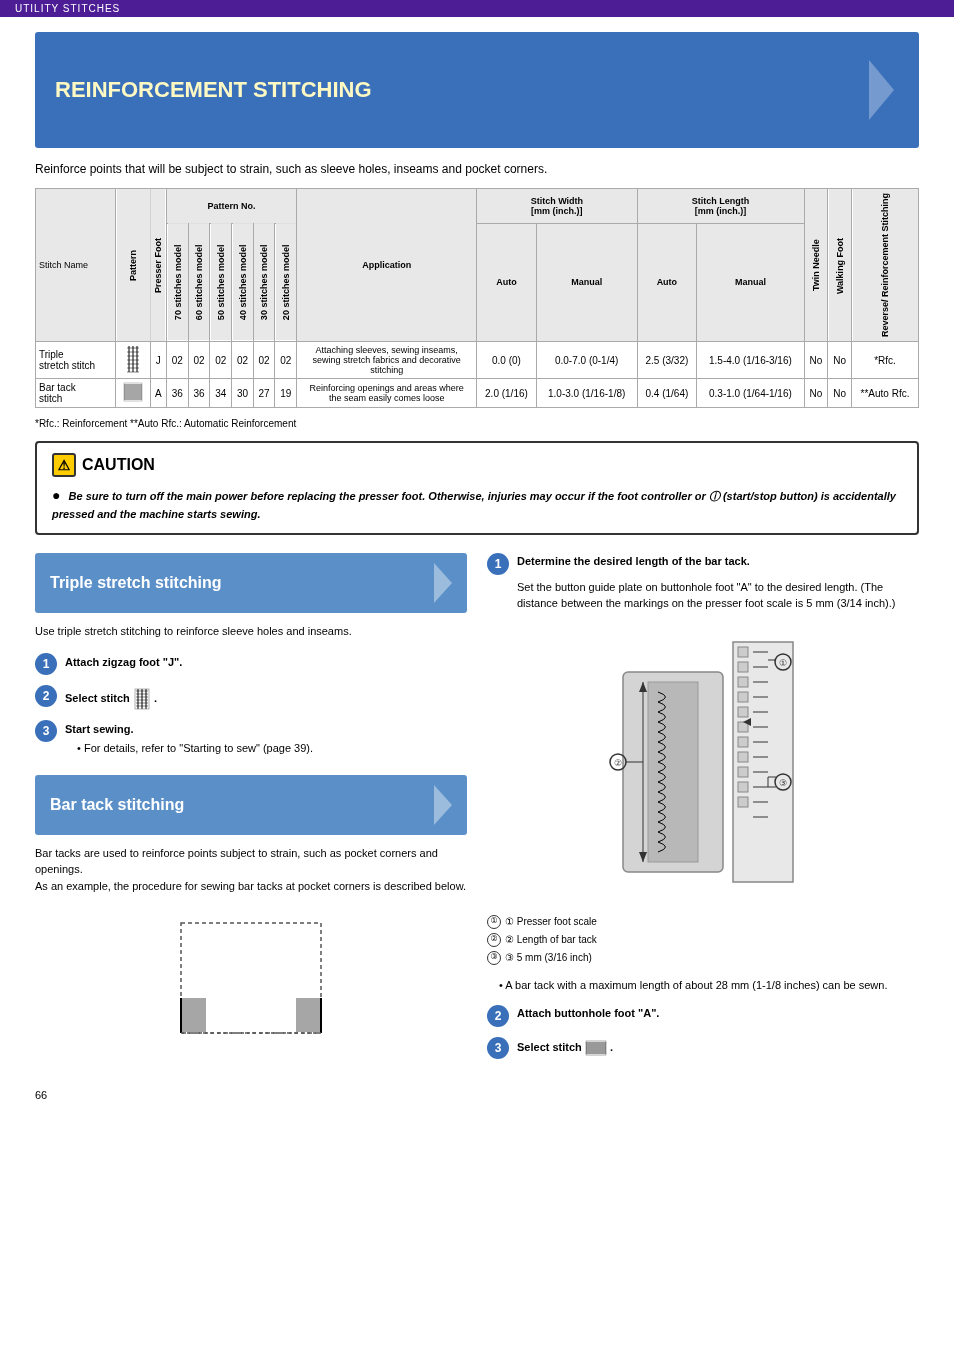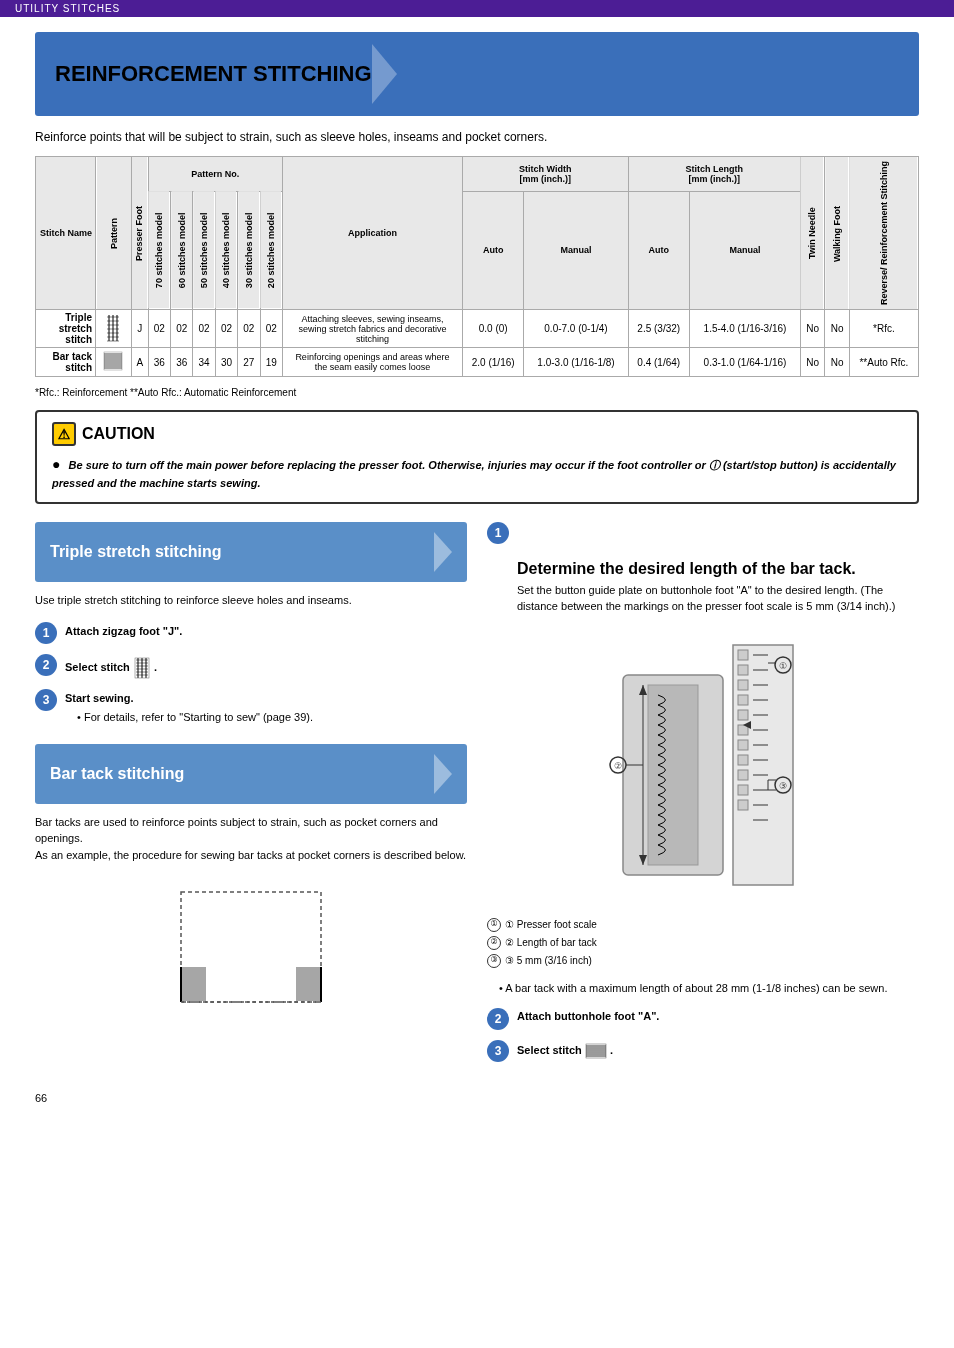--- a/index.html
+++ b/index.html
@@ -21,28 +21,29 @@
       letter-spacing: 1px;
     }
 
     .page-container {
       padding: 15px 35px 20px 35px;
     }
 
     
     .section-header {
       background: #3a6fba;
-      color: #000000;
+      color: #fef9c3;
       font-size: 22px;
       font-weight: bold;
-      padding: 12px 20px;
+      padding: 28px 20px;
       margin-bottom: 14px;
       border-radius: 3px;
       display: flex;
       align-items: center;
+      justify-content: space-between;
     }
 
     .section-header .arrow-shape {
       width: 0;
       height: 0;
       border-top: 30px solid transparent;
       border-bottom: 30px solid transparent;
       border-left: 25px solid rgba(255,255,255,0.3);
       margin-right: 5px;
     }
@@ -66,23 +67,23 @@
       padding: 2px 3px;
       vertical-align: middle;
     }
 
     .stitch-table .header-group th {
       background: #e8e8e8;
       font-size: 9px;
     }
 
     .stitch-table .stitch-name-col {
-      width: 60px;
-      font-weight: bold;
-      text-align: right;
+      width: 80px;
+      font-weight: normal;
+      text-align: left;
     }
 
     .stitch-table .rotated-header {
       writing-mode: vertical-rl;
       transform: rotate(180deg);
       white-space: nowrap;
       font-size: 8px;
       max-width: 18px;
       padding: 4px 1px;
     }
@@ -515,21 +516,21 @@
         </div>
       </div>
 
     </div>
 
     <div class="right-col">
 
       <div class="right-step">
         <div class="right-step-header">
           <div class="step-number">1</div>
-          <div style="font-size:16px; padding-top:2px;margin-top:36px;">
+          <div style="font-size:11px; padding-top:2px;">
             <strong>Determine the desired length of the bar tack.</strong>
           </div>
         </div>
         <div class="right-step-body">Set the button guide plate on buttonhole foot "A" to the desired length. (The distance between the markings on the presser foot scale is 5 mm (3/14 inch).)</div>
       </div>
 
       <div style="margin: 8px 0; text-align:center;">
         <svg width="220" height="280" viewBox="0 0 220 280">
 
           <rect x="140" y="20" width="60" height="240" fill="#e8e8e8" stroke="#888" stroke-width="1.5"></rect>

